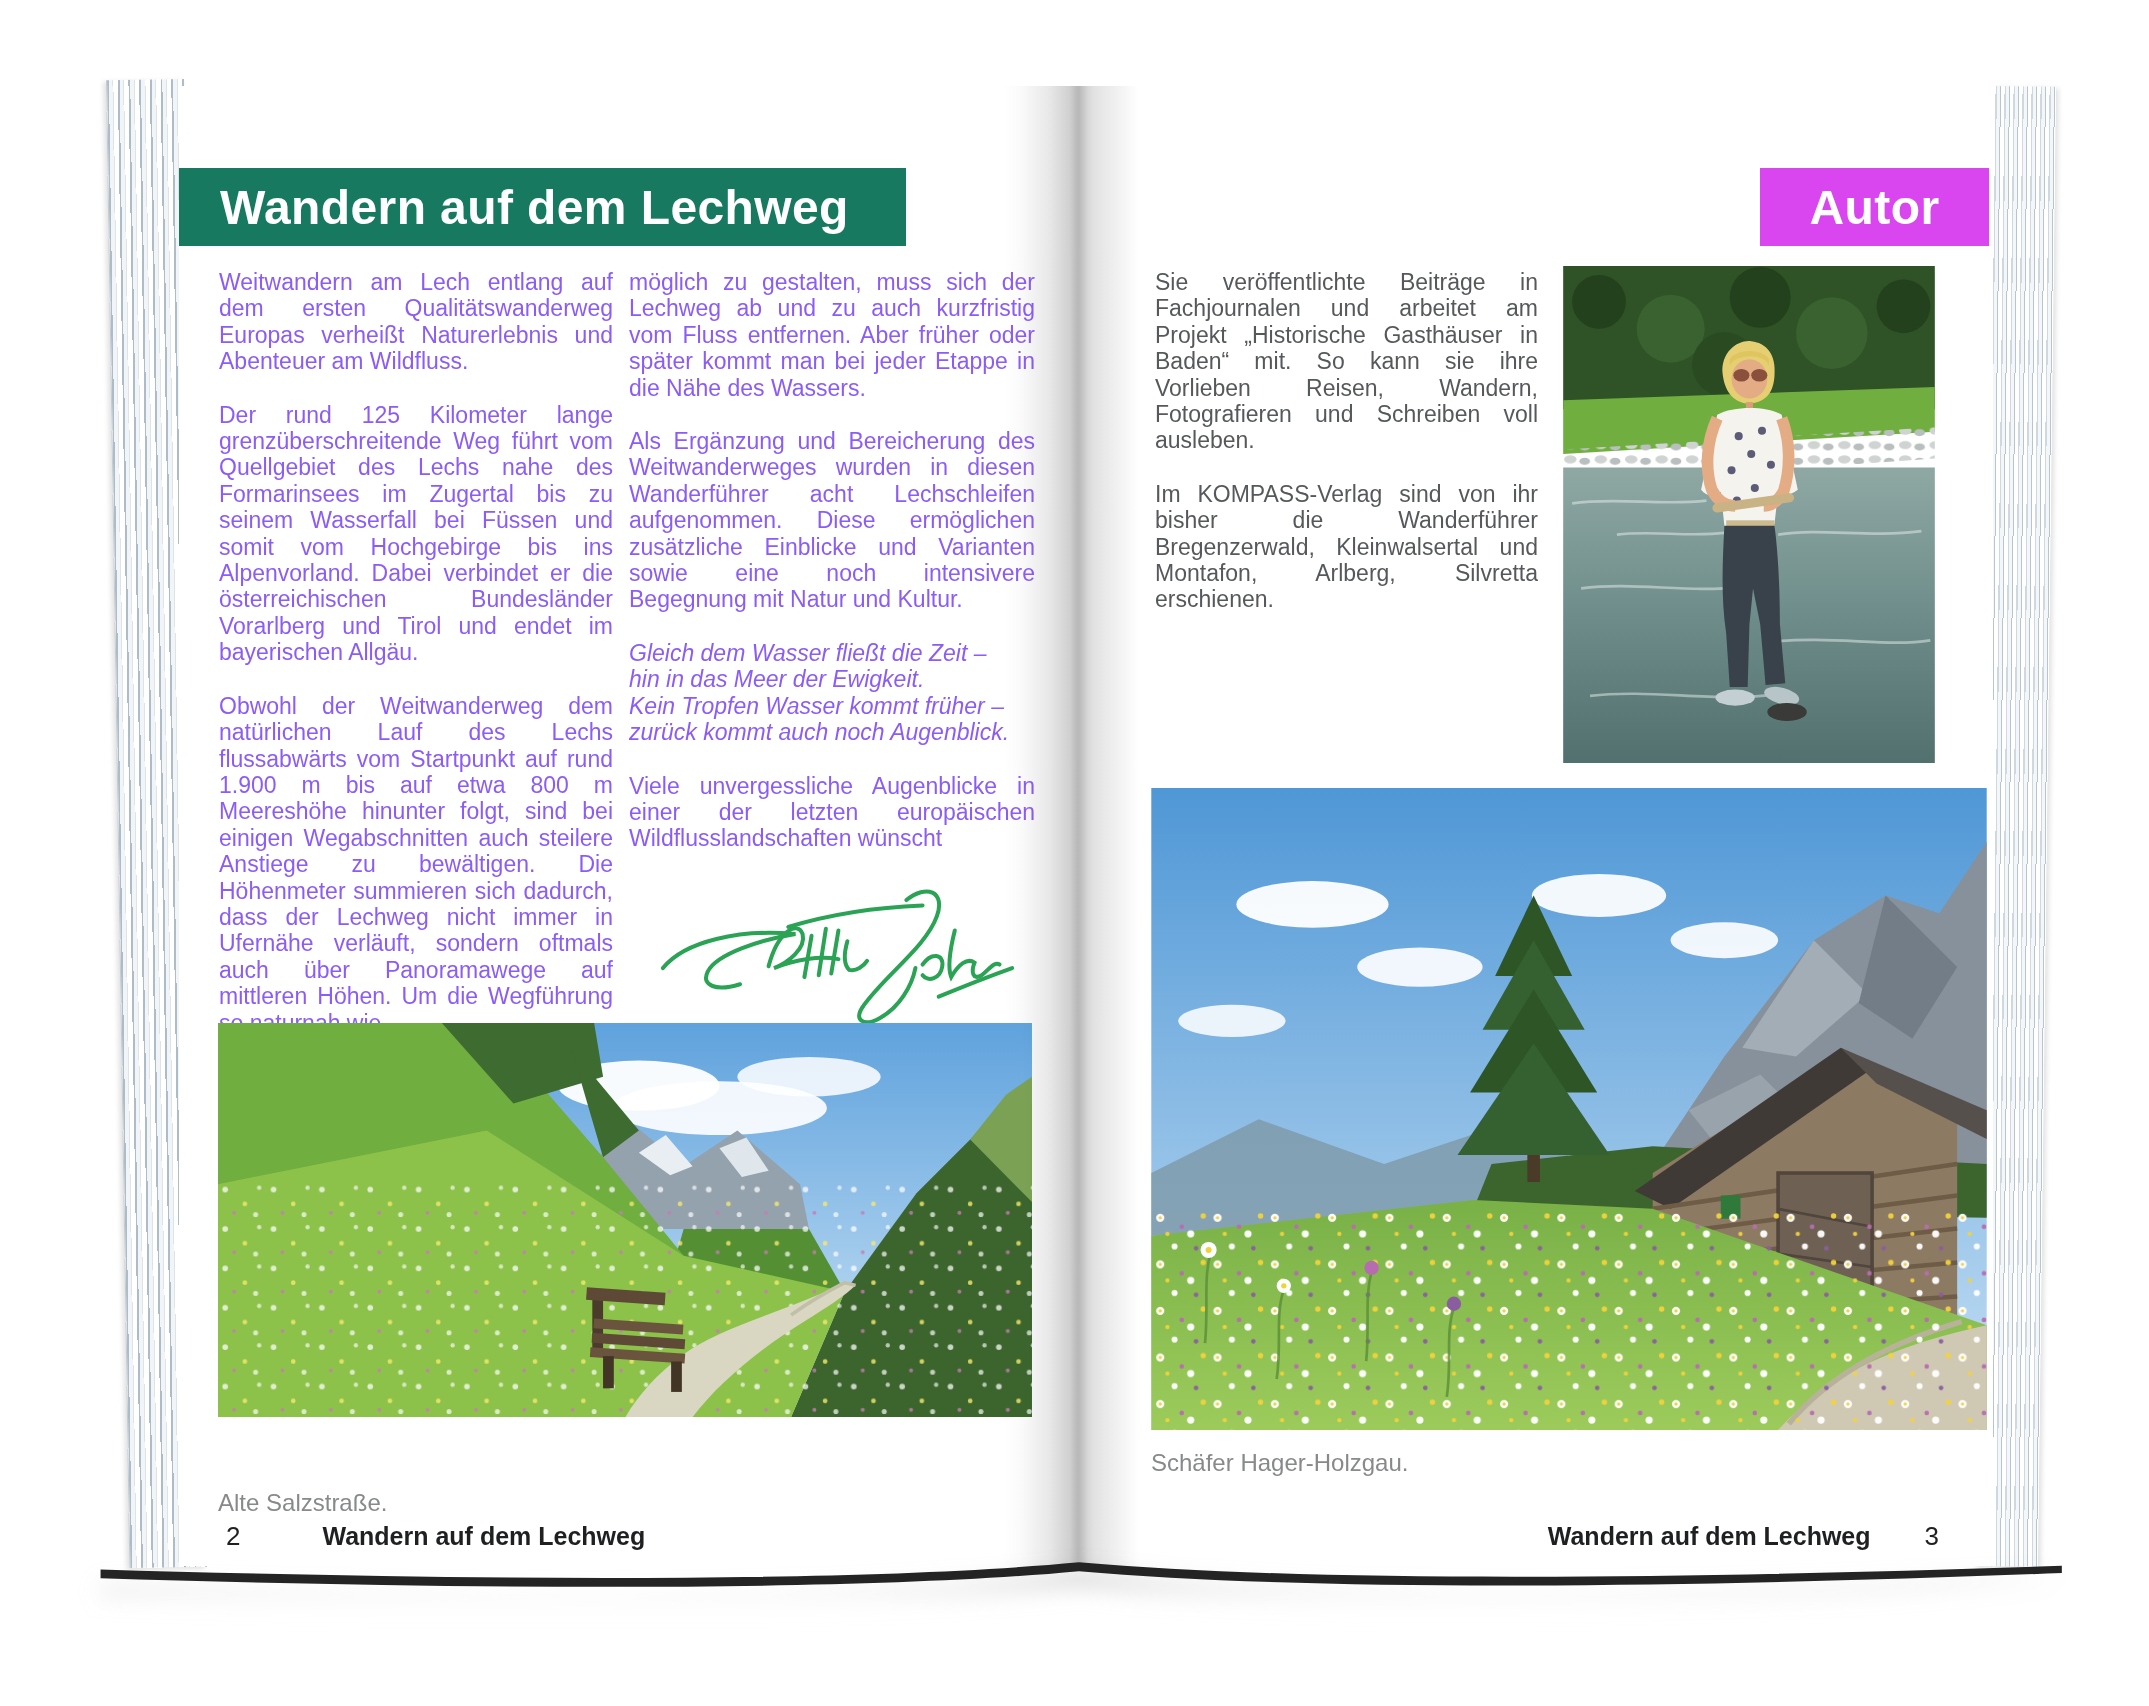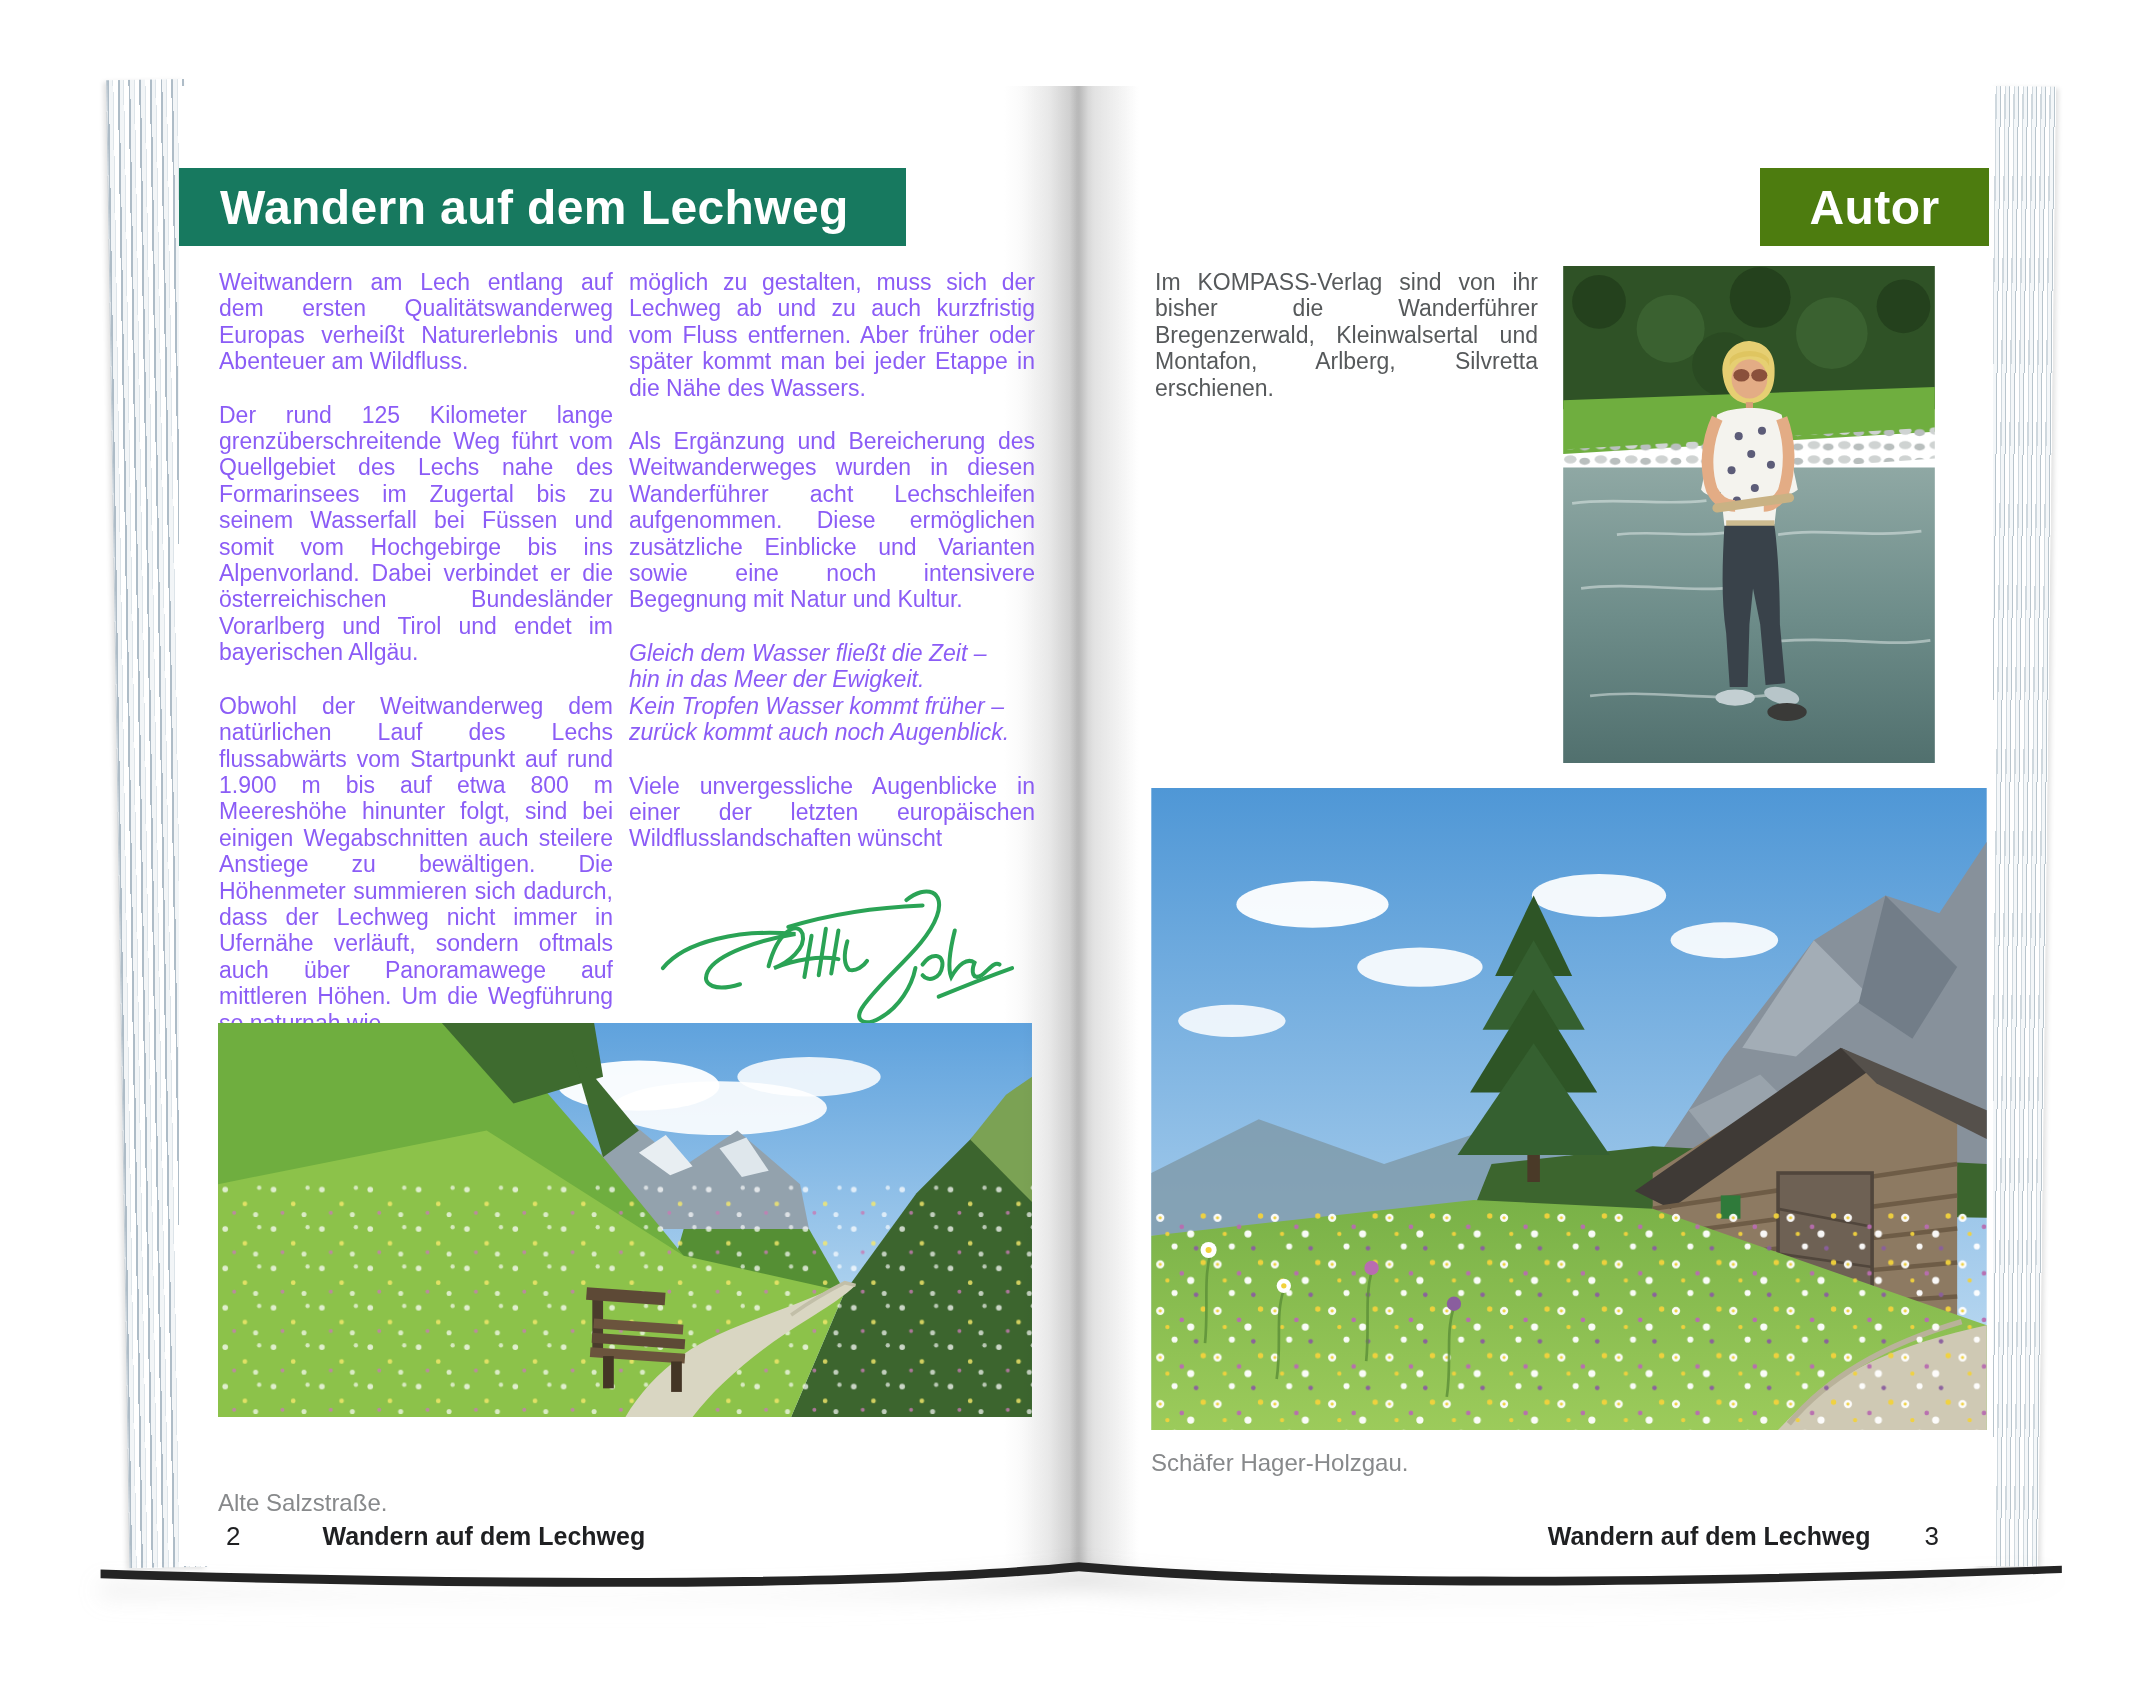--- a/index.html
+++ b/index.html
@@ -72,21 +72,21 @@
 <div class="abs edge-stack-left"></div>
 <div class="abs edge-stack-right"></div>
 
 <div class="abs page page-left"></div>
 <div class="abs page page-right"></div>
 
 <div class="abs hdr hdr-left" style="background:#17795f">
   <span>Wandern auf dem Lechweg</span>
 </div>
 
-<div class="abs hdr hdr-right" style="background:#4d7c0f">
+<div class="abs hdr hdr-right" style="background:#d946ef">
   <span>Autor</span>
 </div>
 
 <div class="abs bodycol col1">
   <p>Weitwandern am Lech entlang auf dem ersten Qualitätswanderweg Europas verheißt Naturerlebnis und Abenteuer am Wildfluss.</p>
   <p>Der rund 125 Kilometer lange grenzüberschreitende Weg führt vom Quellgebiet des Lechs nahe des Formarinsees im Zugertal bis zu seinem Wasserfall bei Füssen und somit vom Hochgebirge bis ins Alpenvorland. Dabei verbindet er die österreichischen Bundesländer Vorarlberg und Tirol und endet im bayerischen Allgäu.</p>
   <p>Obwohl der Weitwanderweg dem natürlichen Lauf des Lechs flussabwärts vom Startpunkt auf rund 1.900 m bis auf etwa 800 m Meereshöhe hinunter folgt, sind bei einigen Wegabschnitten auch steilere Anstiege zu bewältigen. Die Höhenmeter summieren sich dadurch, dass der Lechweg nicht immer in Ufernähe verläuft, sondern oftmals auch über Panoramawege auf mittleren Höhen. Um die Wegführung so naturnah wie</p>
 </div>
 
 <div class="abs bodycol col2">
@@ -167,20 +167,21 @@
   </svg>
 </div>
 <div class="abs caption" style="left:218px;top:1489px;">Alte Salzstraße.</div>
 
 <div class="abs footer f-left">
   <span class="num">2</span>
   <span>Wandern auf dem Lechweg</span>
 </div>
 
 <div class="abs bodycol rcol">
+  <p>Sie veröffentlichte Beiträge in Fachjournalen und arbeitet am Projekt „Historische Gasthäuser in Baden“ mit. So kann sie ihre Vorlieben Reisen, Wandern, Fotografieren und Schreiben voll ausleben.</p>
   <p>Im KOMPASS-Verlag sind von ihr bisher die Wanderführer Bregenzerwald, Kleinwalsertal und Montafon, Arlberg, Silvretta erschienen.</p>
 </div>
 
 <div class="abs" style="left:1563px;top:266px;">
   <svg class="photo" width="372" height="497" viewBox="0 0 415 555">
     <defs>
       <linearGradient id="river" x1="0" y1="0" x2="0" y2="1">
         <stop offset="0" stop-color="#8fa8a4"></stop>
           <stop offset="0.5" stop-color="#6e8d8a"></stop>
           <stop offset="1" stop-color="#51706e"></stop>

